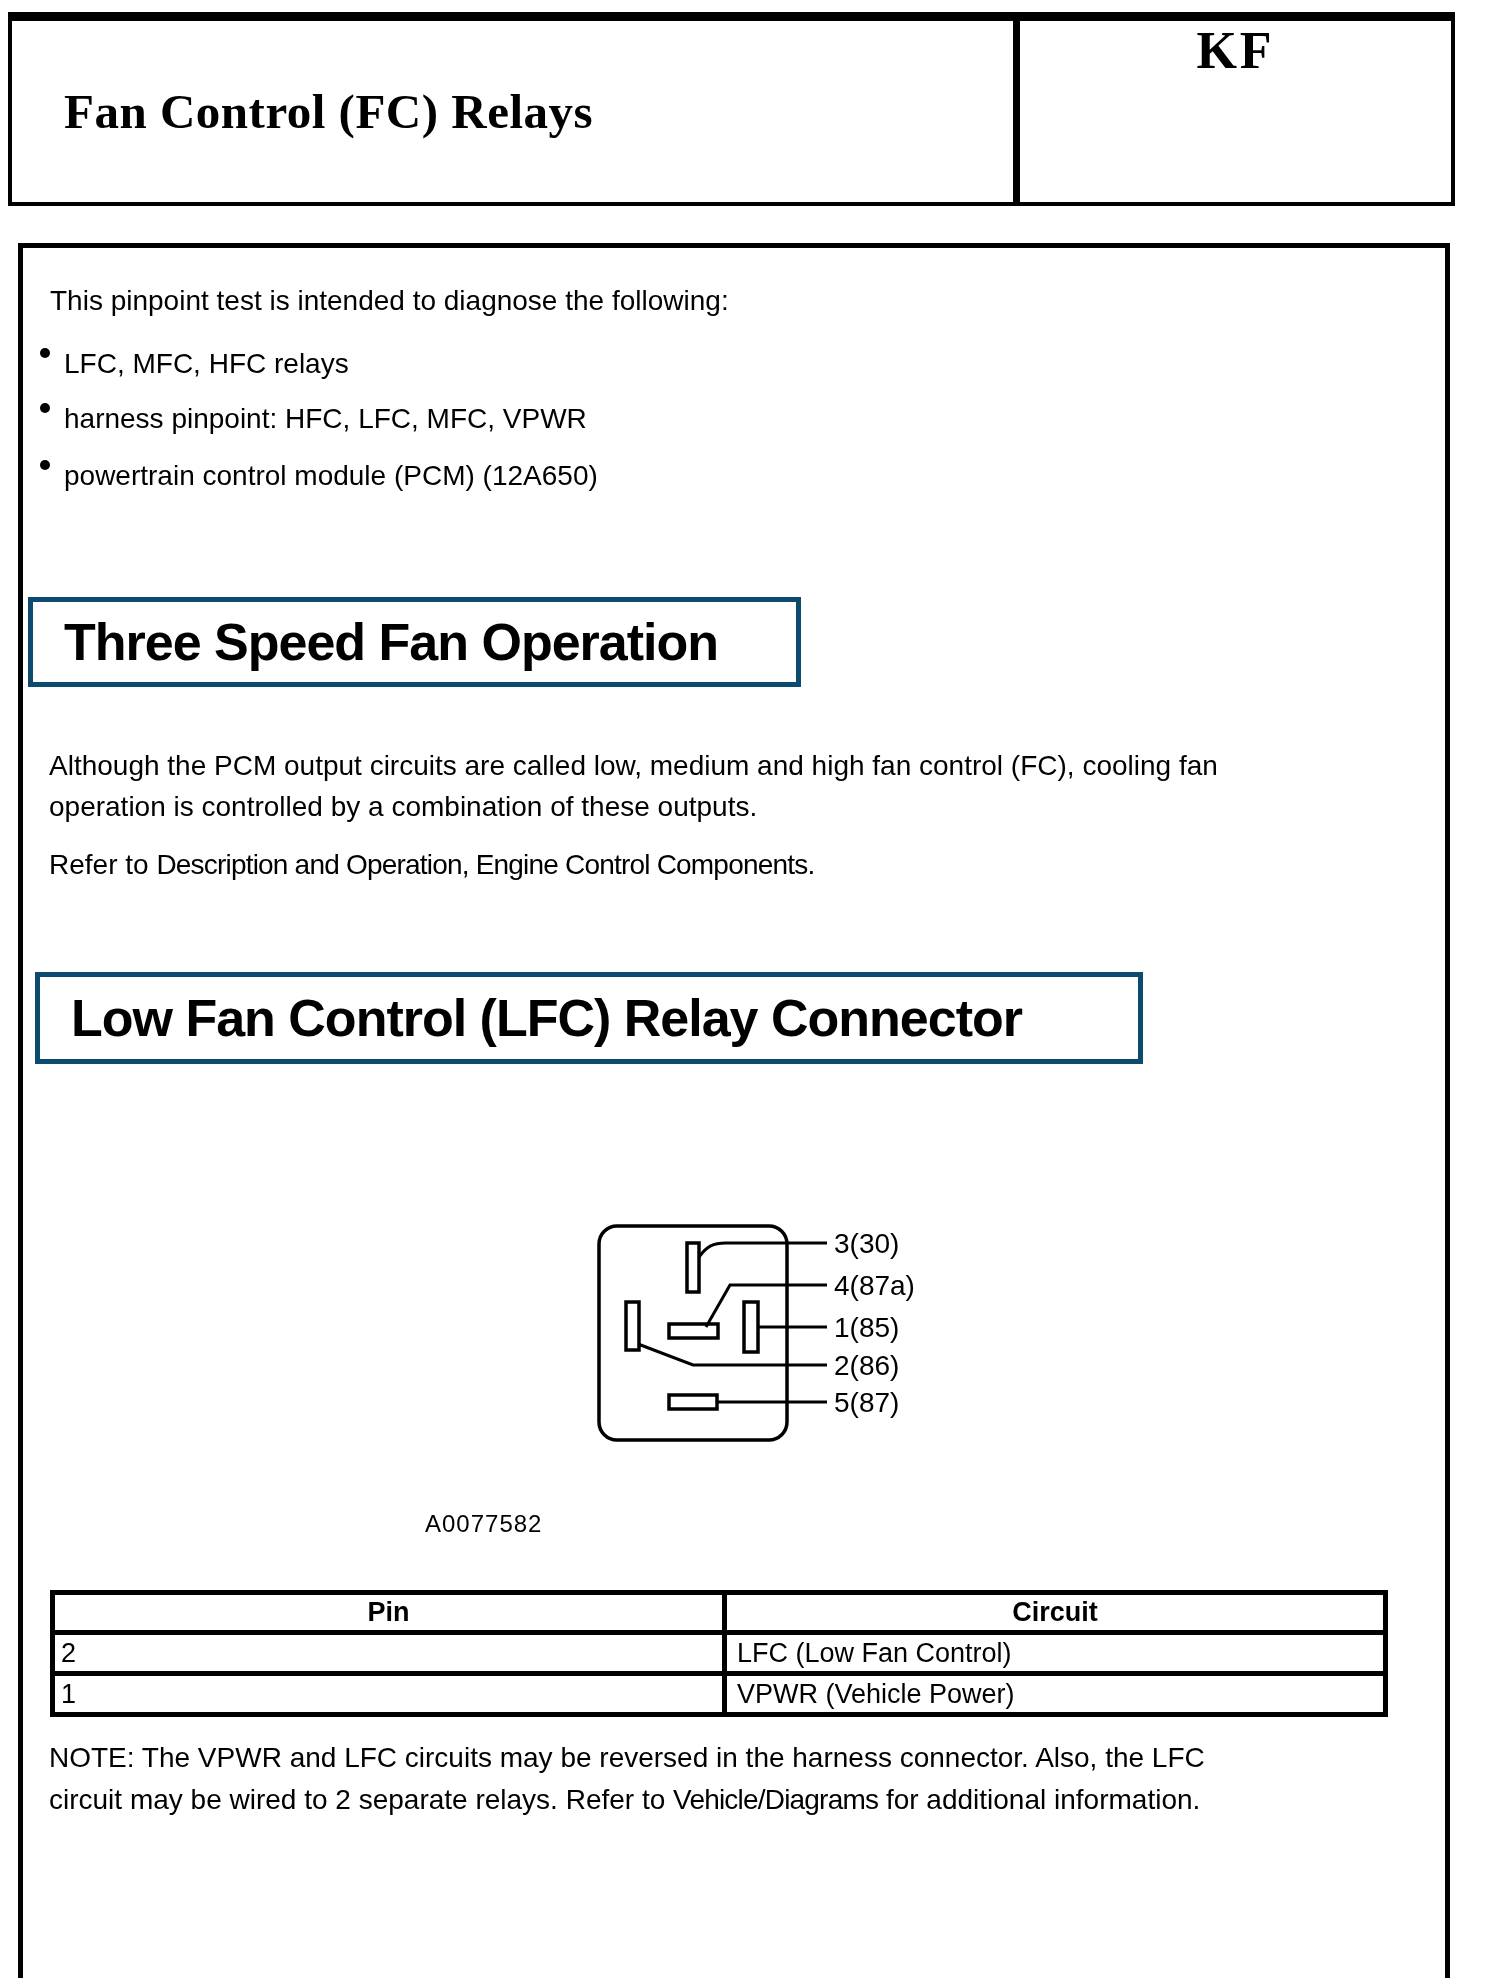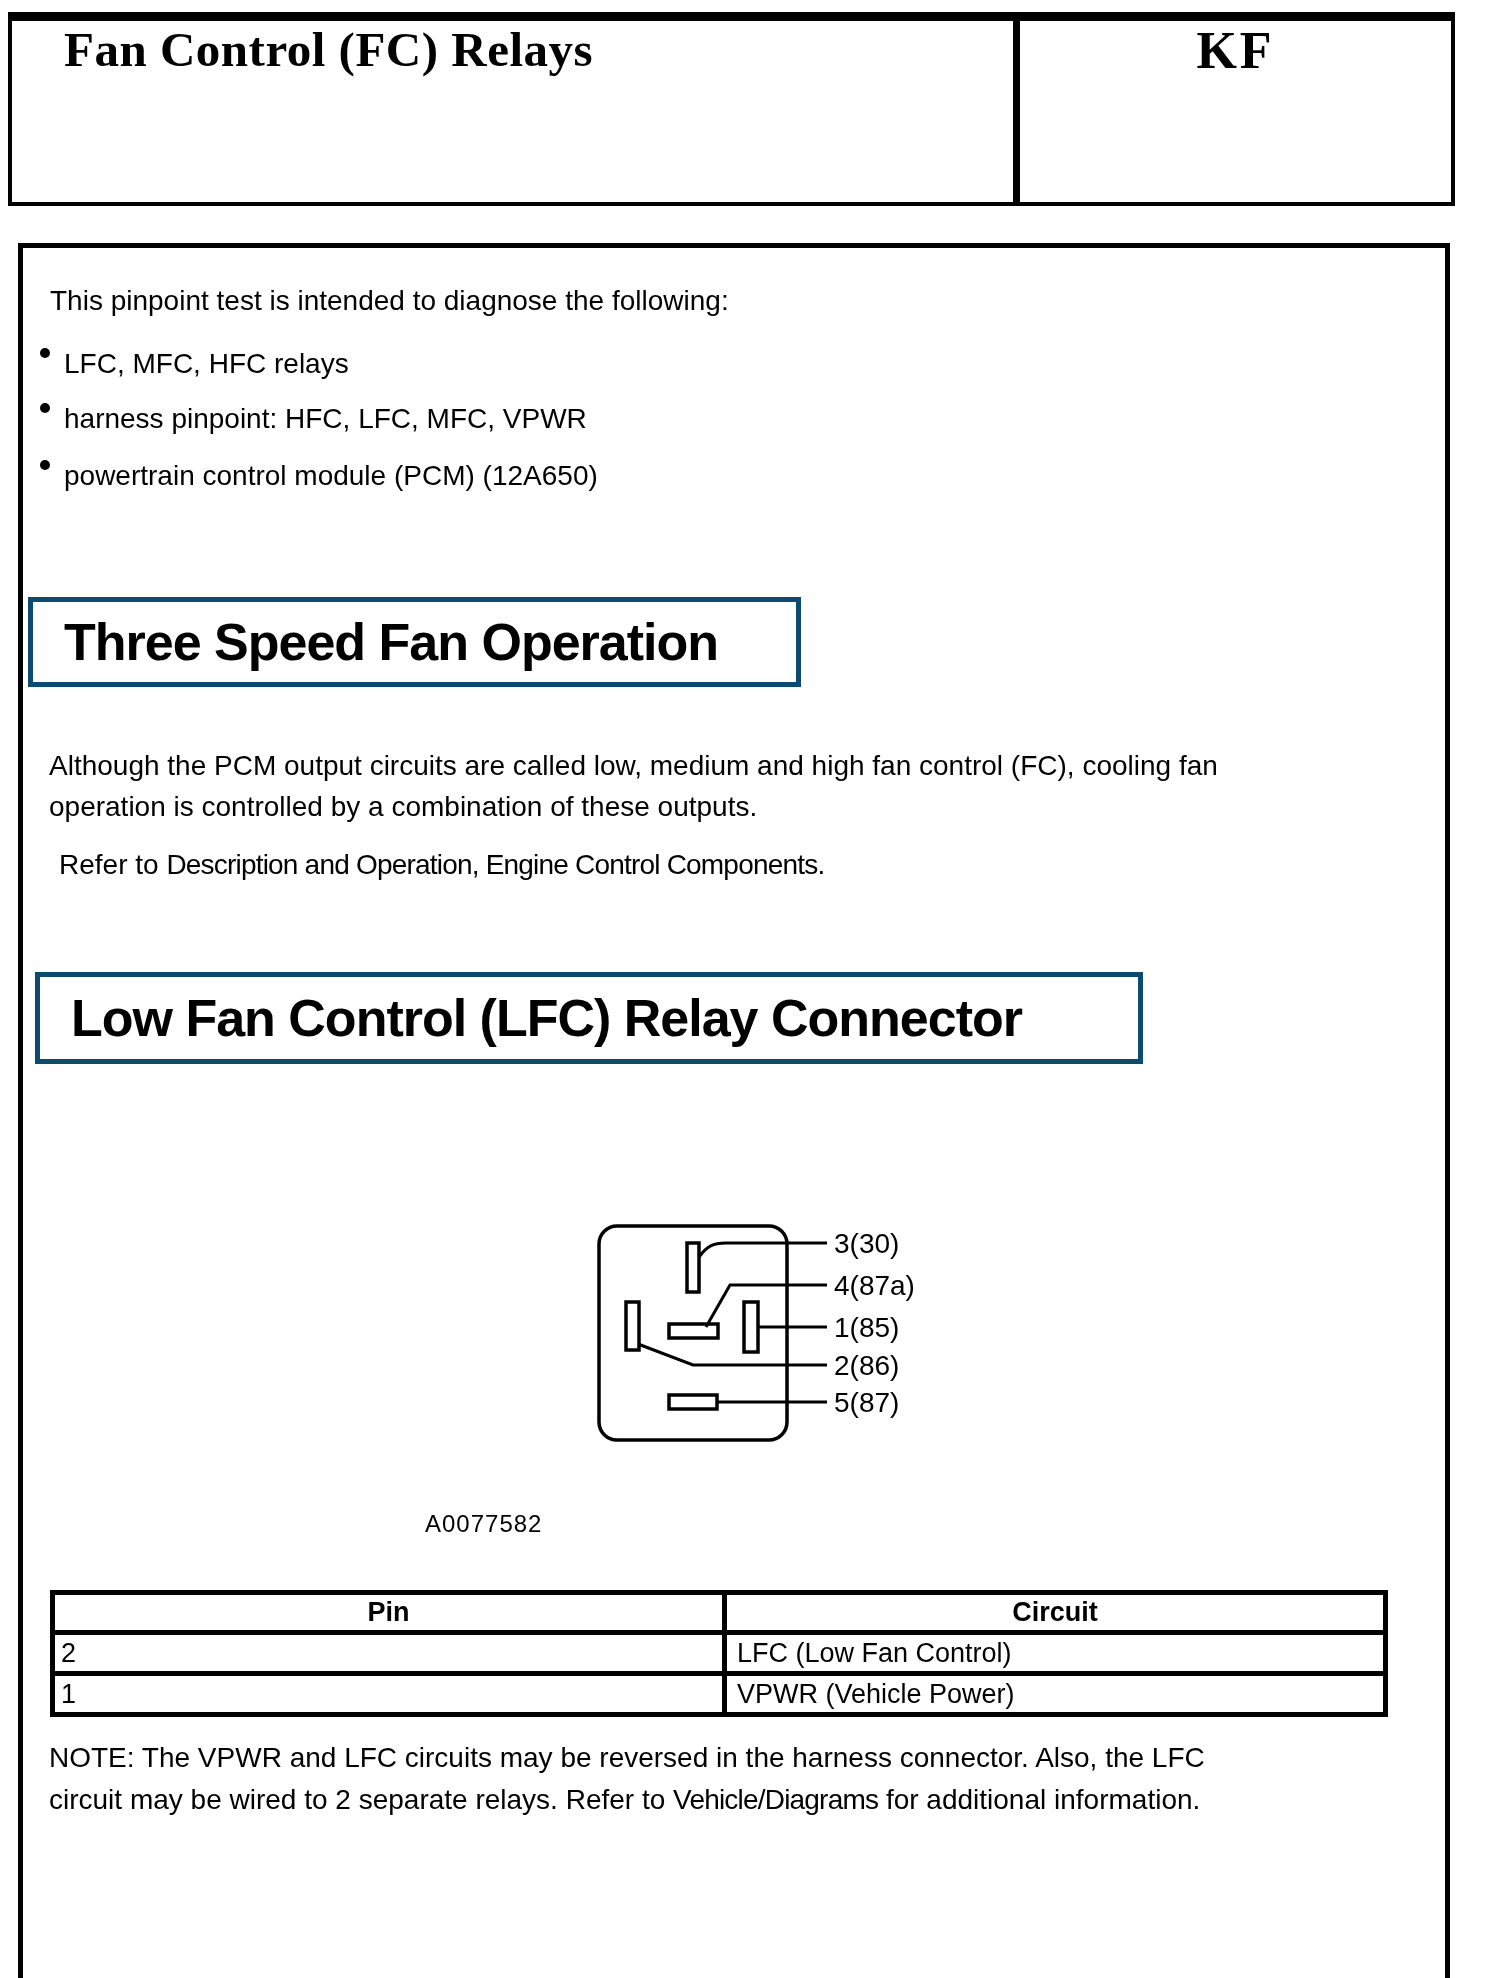--- a/index.html
+++ b/index.html
@@ -9,21 +9,21 @@
   }
   .page { position:absolute; inset:0; }
 
   
   .header-box {
     position:absolute; left:8px; top:12px; width:1447px; height:194px;
     border:4px solid #000; border-top:9px solid #000; box-sizing:border-box;
     display:flex; background:#fff;
   }
   .header-title-cell {
-    width:1008px; box-sizing:border-box; display:flex; 
+    width:1008px; box-sizing:border-box; display:flex; align-items:center;
     padding-left:52px; border-right:7px solid #000;
   }
   .header-title {
     font-family:"Liberation Serif", serif; font-weight:700; font-size:49px; letter-spacing:0.5px;
   }
   .header-code-cell { flex:1; display:flex; align-items:flex-start; justify-content:center; }
   .header-code {
     font-family:"Liberation Serif", serif; font-weight:700; font-size:52px; letter-spacing:3px;
   }
 
@@ -44,21 +44,21 @@
 
   .h-box {
     border:5px solid #0c4a6e; box-sizing:border-box; display:flex; align-items:center;
     font-weight:700; font-size:52px; letter-spacing:-1px; padding-left:31px;
     white-space:nowrap; background:#fff;
   }
   .h-box.h1 { left:5px;  top:349px; width:773px;  height:90px; }
   .h-box.h2 { left:12px; top:724px; width:1108px; height:92px; }
 
   .para  { left:26px; top:497px; font-size:28px; line-height:41px; }
-  .refer { left:26px; top:601px; font-size:28px; white-space:nowrap;margin-left:10px; }
+  .refer { left:26px; top:601px; font-size:28px; white-space:nowrap; }
   .xref  { letter-spacing:-0.8px; }
 
   .figure-svg { left:537px; top:952px; }
   .figure-svg text { font-family:"Liberation Sans", sans-serif; font-size:28px; fill:#000; }
   .figure-id { left:402px; top:1262px; font-size:24px; letter-spacing:1px; }
 
   table.pin-table {
     left:27px; top:1342px; width:1338px; border-collapse:collapse;
     border:5px solid #000; table-layout:fixed;
   }

